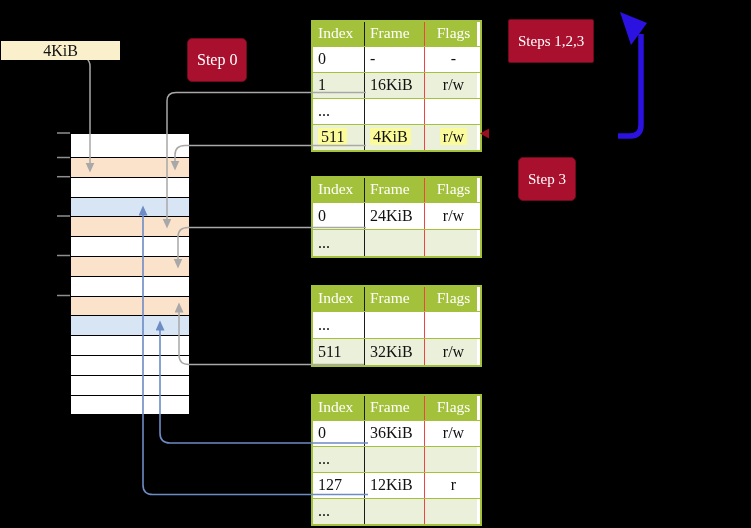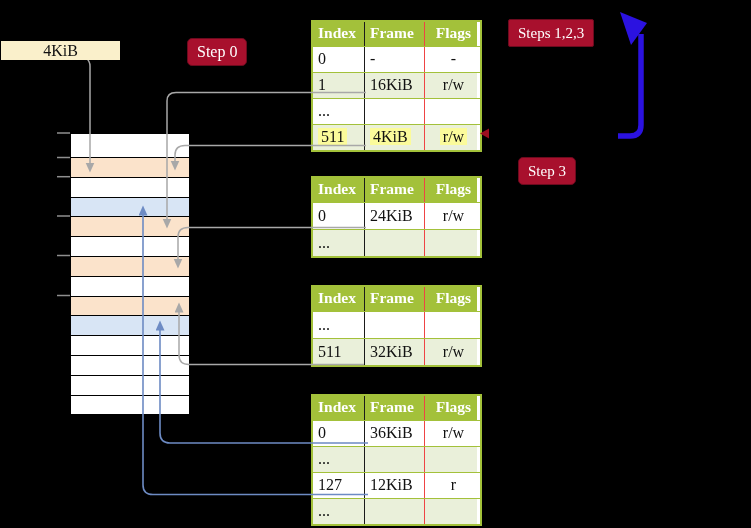--- a/index.html
+++ b/index.html
@@ -10,38 +10,38 @@
           border:1.5px solid #000;background:#fff;box-sizing:border-box;z-index:1;}
   .map-row{width:100%;box-sizing:border-box;}
   .map-row + .map-row{border-top:1.5px solid #000;}
   .fill-white{background:#ffffff;}
   .fill-peach{background:#fbe3cb;}
   .fill-blue{background:#d8e5f5;}
   
   .callout{position:absolute;left:1px;top:41px;width:119px;height:19px;background:#faf0cb;
            color:#111;font-size:16px;line-height:19px;text-align:center;z-index:4;}
   .step-label{position:absolute;color:#fff;font-size:15px;line-height:18px;
-              padding:4px 9px;z-index:4;white-space:nowrap;}
+              padding:12px 9px;z-index:4;white-space:nowrap;}
   .step-red{background:#a8102d;border:1px solid #6d0a1e;}
   .rounded{border-radius:5px;text-align:center;}
   #step0{left:187px;top:38px;font-size:16px;}
   #steps123{left:508px;top:19px;border-radius:2px;}
   #steps1234{left:649px;top:15px;background:#4b2bea;border:1px solid #2c14a8;border-radius:2px;}
   #step4{left:518px;top:157px;}
   
   .ptable{position:absolute;width:171px;border:2.5px solid #a3c13a;box-sizing:border-box;
           background:#fff;z-index:2;}
   .trow{display:flex;box-sizing:border-box;}
   .trow + .trow{border-top:1px solid #a3c13a;}
   .tcell{box-sizing:border-box;padding-left:5px;font-size:16px;color:#111;
          overflow:hidden;white-space:nowrap;}
   .tcell.c0{width:52px;border-right:1px solid #1a1a1a;}
   .tcell.c1{width:60px;border-right:1px solid #ef4444;}
   .tcell.c2{width:52px;text-align:center;}
-  .thead .tcell{background:#a3c13a;color:#fff;font-weight:bold;font-size:15.5px;}
+  .thead .tcell{background:#a3c13a;color:#fff;font-weight:normal;font-size:15.5px;}
   .shaded .tcell{background:#eaf0da;}
   .hl{background:#fbfb9b;padding:0 3px;}
   
   #overlay{position:absolute;left:0;top:0;z-index:3;pointer-events:none;}
 </style>
 </head>
 <body>
 
 <div class="canvas">
 

